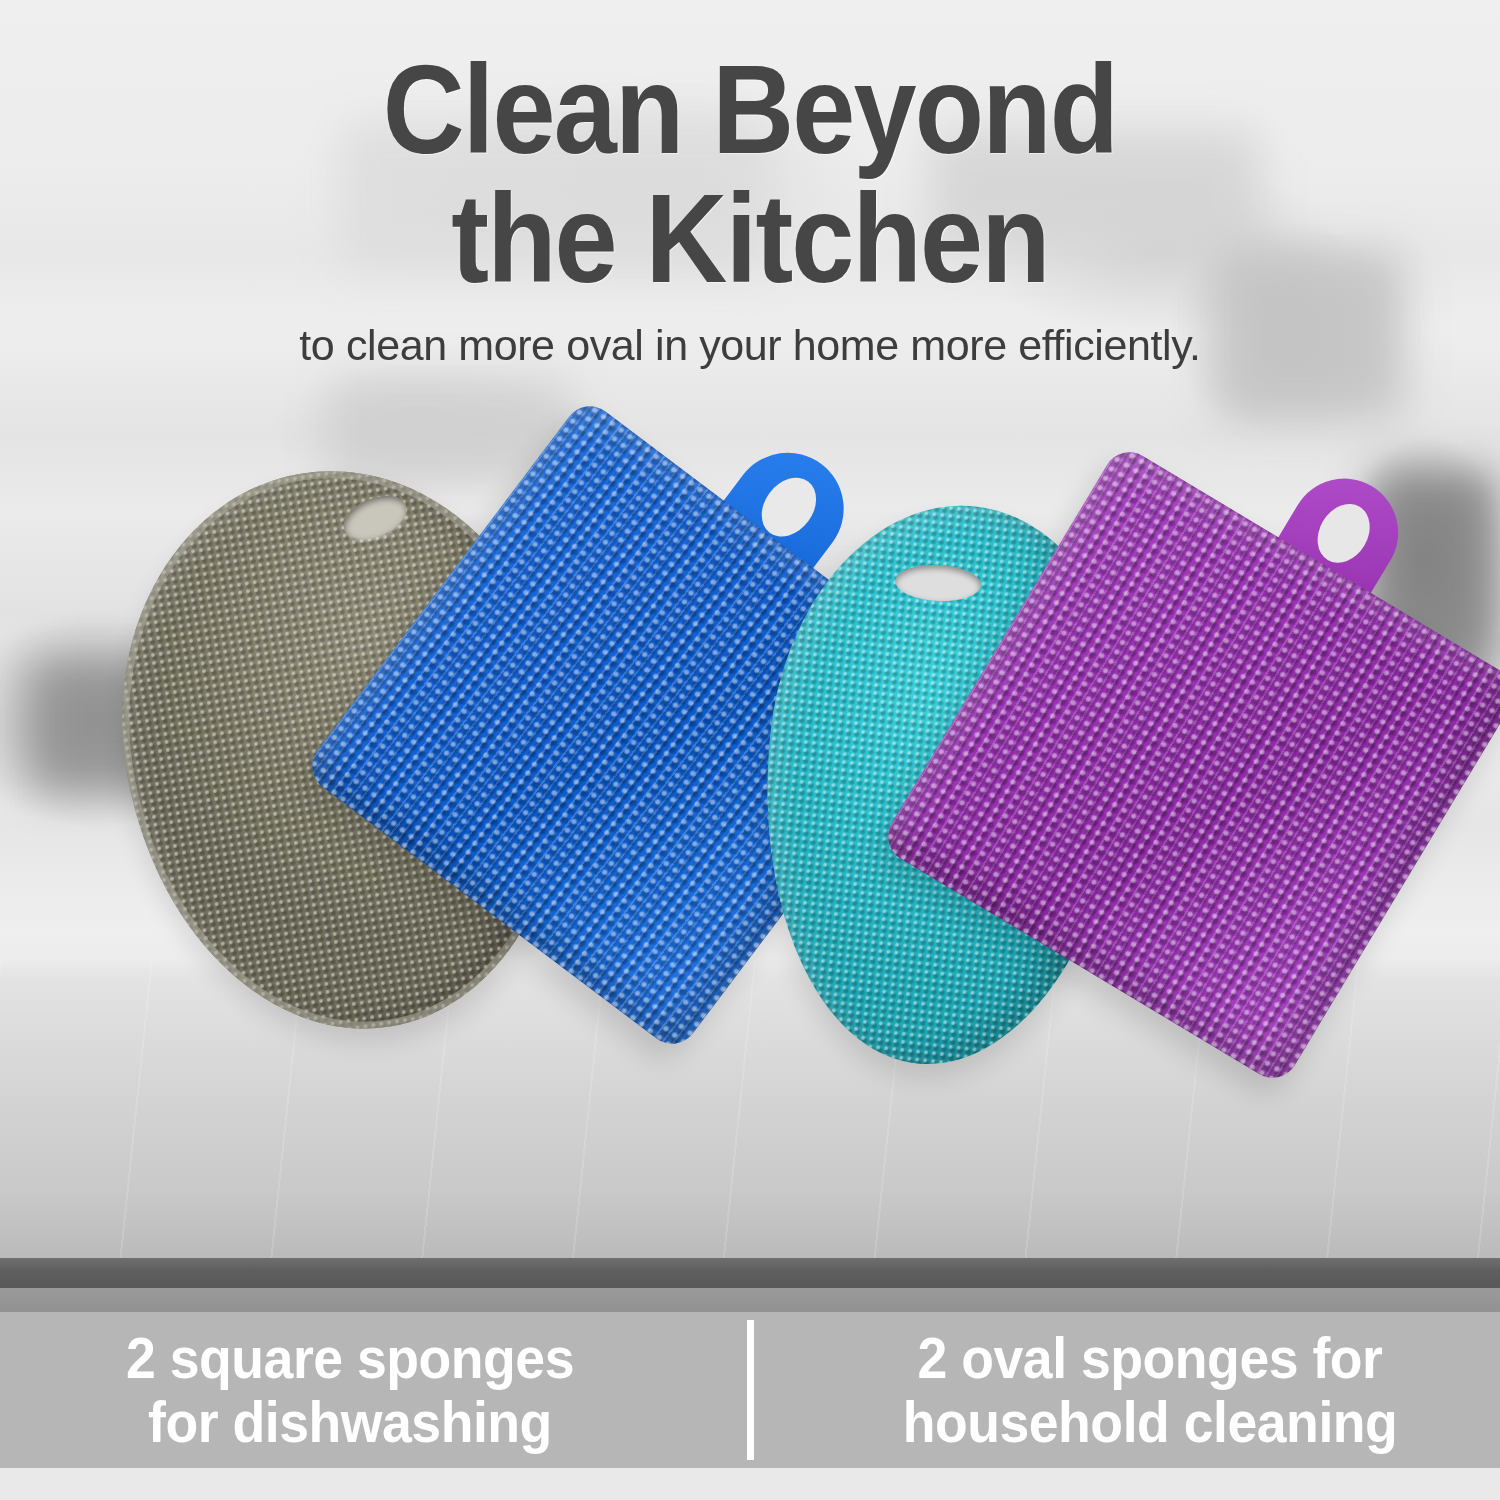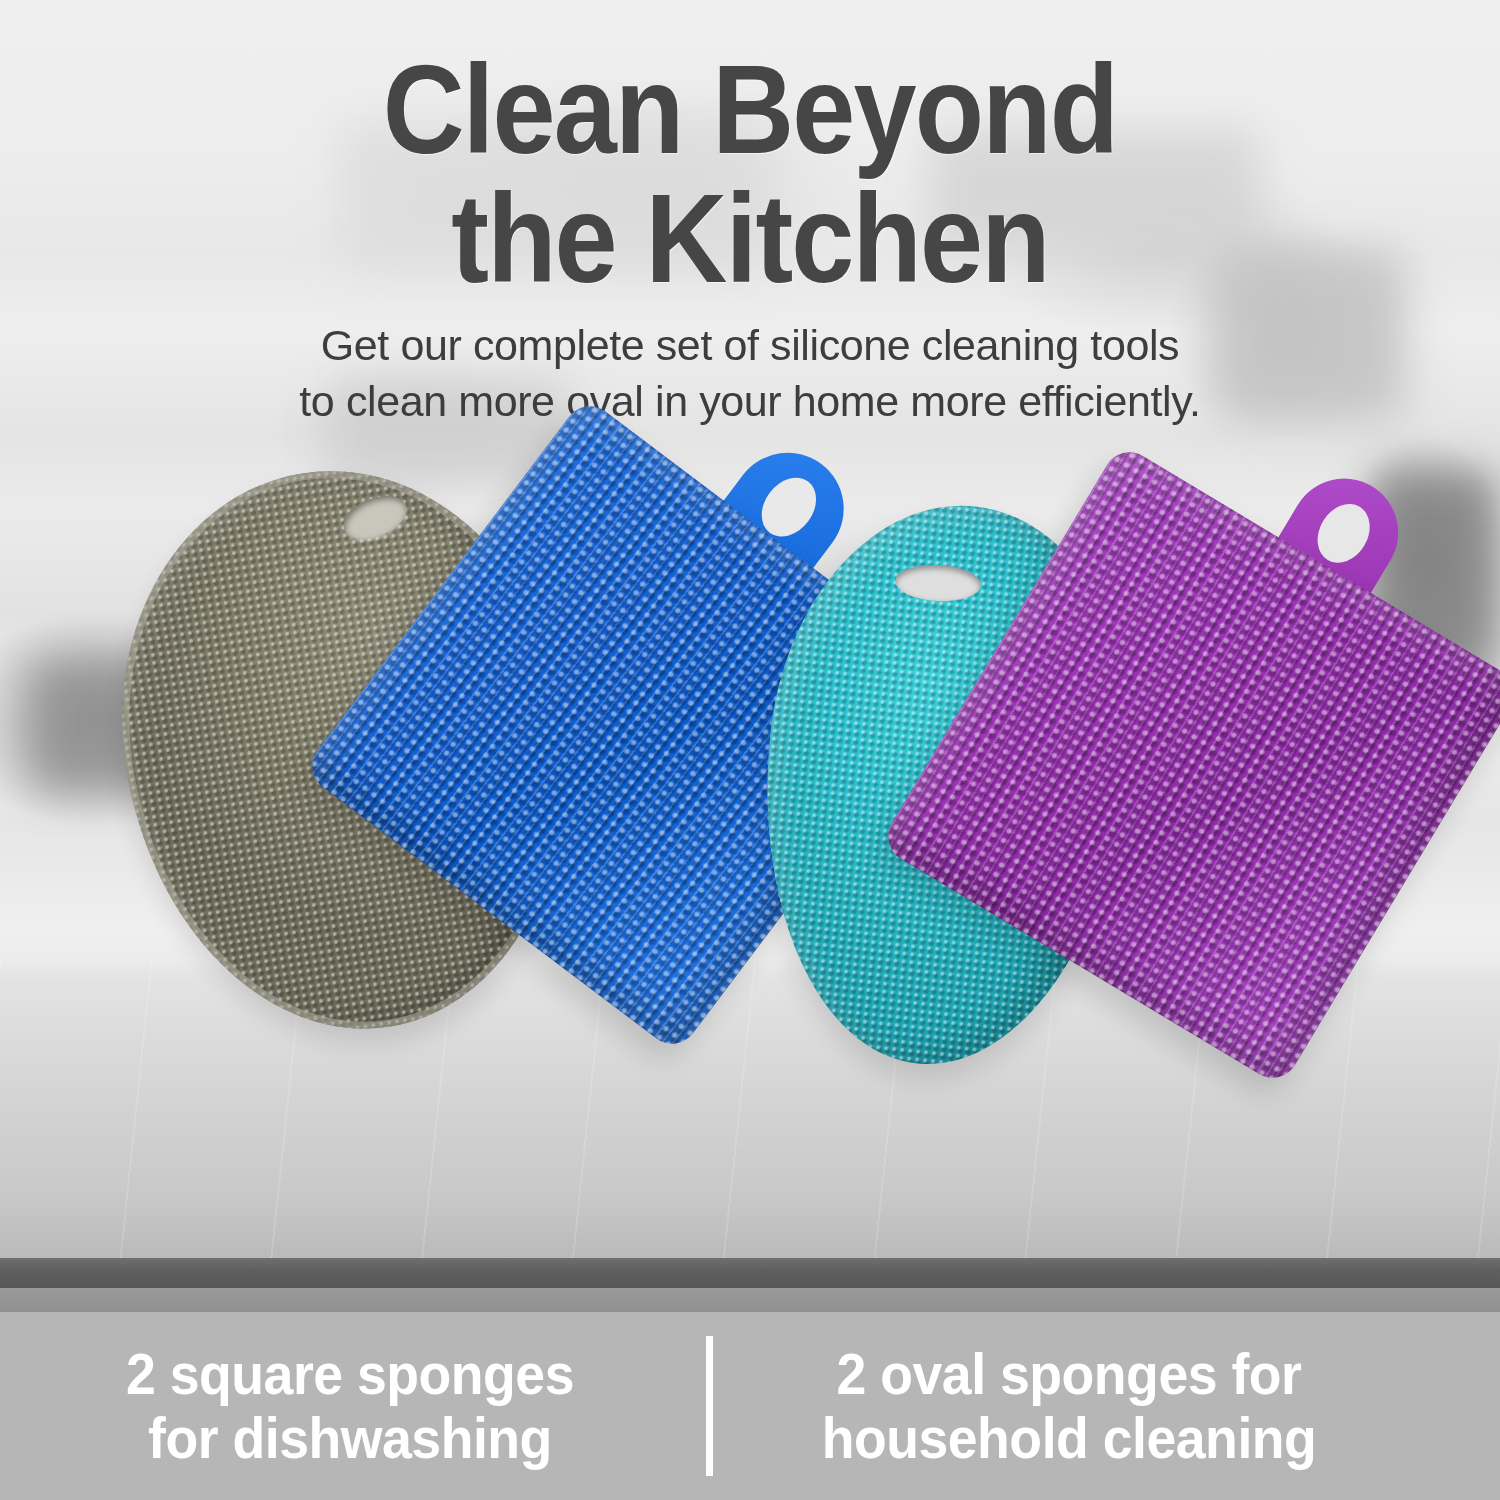--- a/index.html
+++ b/index.html
@@ -274,25 +274,25 @@
     left: 30px; top: 24px;
     width: 48px; height: 62px;
     border-radius: 50%;
     background: #e7e7e7;
   }
 
   
   .caption-bar {
     position: absolute;
     left: 0; right: 0;
-    top: 1312px; height: 188px;
+    top: 1312px; height: 156px;
     background: #b6b6b6;
     display: flex;
     align-items: center;
-    justify-content: flex-start;
+    justify-content: space-between;
   }
   .caption {
     flex: 0 0 auto;
     width: 700px;
     text-align: center;
     color: #ffffff;
     font-weight: 700;
     font-size: 57px;
     line-height: 1.13;
     letter-spacing: -.5px;
@@ -329,21 +329,20 @@
   </div>
   <div class="counter-edge-dark"></div>
   <div class="counter-edge-mid"></div>
 
   <h1 class="headline">
     <span class="l1">Clean Beyond</span>
     <span class="l2">the Kitchen</span>
   </h1>
 
   <p class="subtitle">
-    <span>Get our complete set of silicone cleaning tools</span>
     <span>to clean more oval in your home more efficiently.</span>
   </p>
 
   <div class="product" id="gray-oval">
     <div class="body">
       <div class="bristles bristles-fine"></div>
     </div>
     <div class="rim"></div>
     <div class="hole"></div>
   </div>

